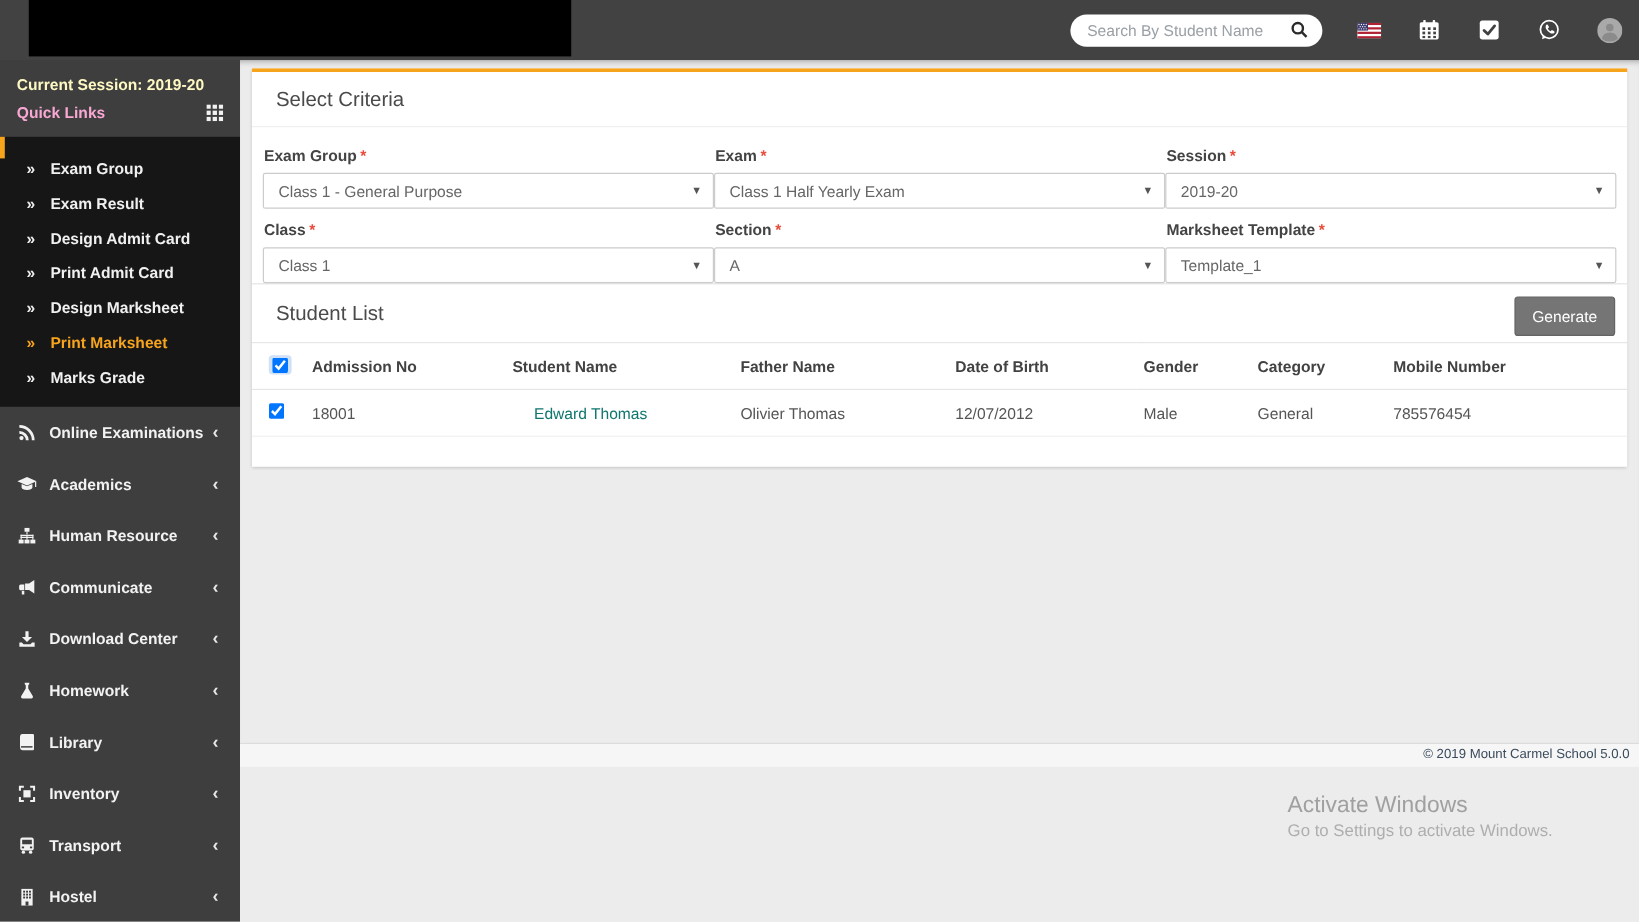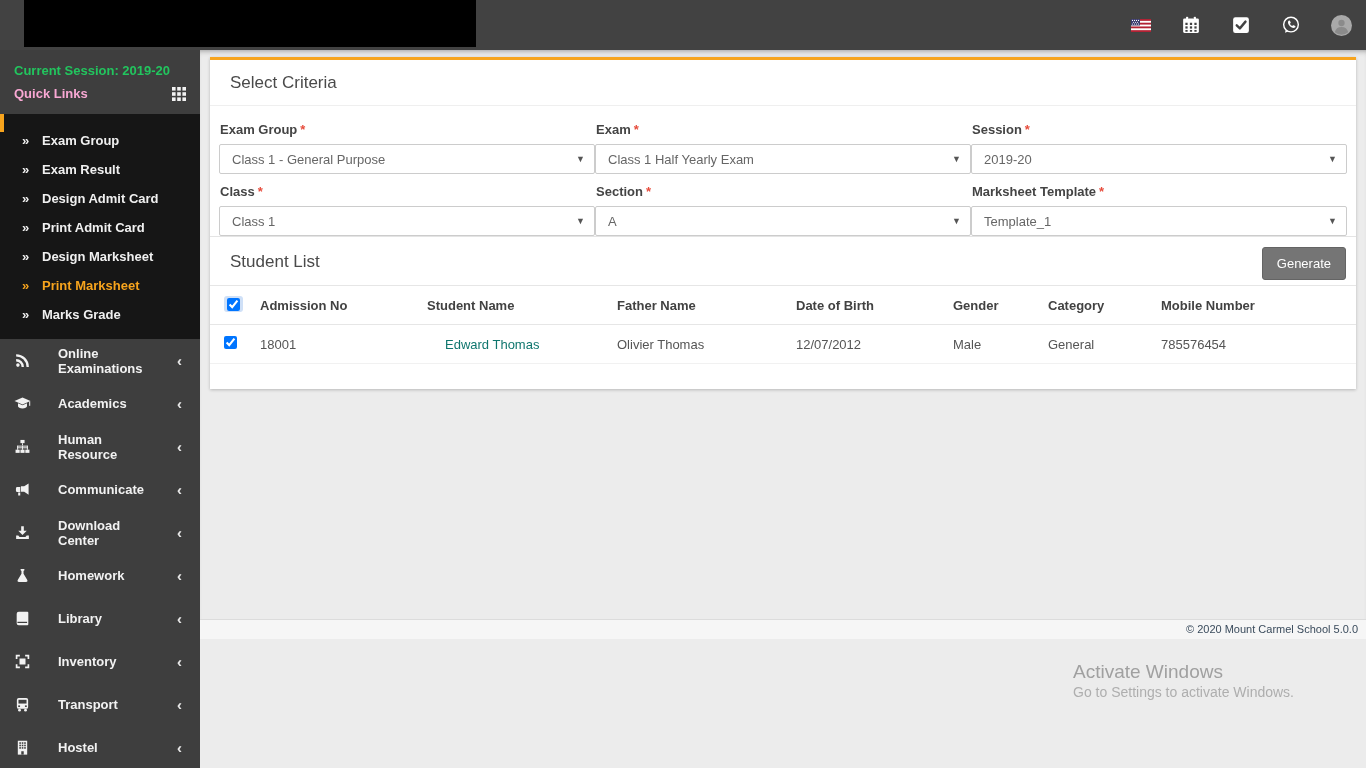--- a/index.html
+++ b/index.html
@@ -10,29 +10,29 @@
   .logo-redacted { position:absolute; left:24px; top:0; width:452px; height:47px; background:#000; }
   .topbar-right { position:absolute; right:0; top:0; height:50px; display:flex; align-items:center; gap:28px; padding-right:14px; }
   .search-pill { width:210px; height:27px; background:#fff; border-radius:14px; display:flex; align-items:center; padding:0 10px 0 14px; }
   .search-pill input { border:none; outline:none; flex:1; font-size:13px; color:#555; font-family:"Liberation Sans",sans-serif; background:transparent; min-width:0; }
   .search-pill input::placeholder { color:#9aa0a6; }
   .topicon { display:inline-flex; align-items:center; justify-content:center; width:22px; height:22px; cursor:pointer; }
 
   
   .sidebar { position:absolute; top:50px; left:0; width:200px; height:718px; background:#3e3e3e; z-index:20; }
   .session-block { padding:10px 14px 8px; }
-  .session-line { color:#22c55e; font-size:13px; font-weight:bold; line-height:22px; }
+  .session-line { color:#fef9c3; font-size:13px; font-weight:bold; line-height:22px; }
   .quick-line { display:flex; align-items:center; justify-content:space-between; color:#f9a8d4; font-size:13px; font-weight:bold; line-height:24px; }
   .submenu { position:relative; background:#161616; padding:12px 0 10px; }
   .orange-strip { position:absolute; left:0; top:0; width:4px; height:18px; background:#f7a41d; }
   .subitem { display:flex; align-items:center; height:29px; padding-left:22px; color:#f0f0f0; font-size:13px; font-weight:bold; cursor:pointer; text-decoration:none; }
   .subitem .dbl { width:20px; font-size:13px; }
   .subitem.active { color:#f7a41d; }
   .mainmenu { }
-  .mitem { display:flex; align-items:center; height:43px; padding:0 14px; color:#f2f2f2; font-size:13px; font-weight:bold; cursor:pointer;gap:17px; }
+  .mitem { display:flex; align-items:center; height:43px; padding:0 14px; color:#f2f2f2; font-size:13px; font-weight:bold; cursor:pointer; }
   .mitem .micon { width:17px; height:17px; margin-right:10px; display:inline-flex; align-items:center; justify-content:center; flex:0 0 17px; }
   .mitem .mlabel { flex:1; }
   .mitem .chev { color:#e8e8e8; font-size:15px; font-weight:bold; padding-right:4px; }
 
   
   .content { position:absolute; top:50px; left:200px; width:1166px; height:589px; background:#ececec; box-shadow:inset 0 5px 6px -5px rgba(0,0,0,.45);padding-left:24px; }
   .card { position:absolute; top:7px; left:10px; width:1146px; background:#fff; border-top:3px solid #f7a41d; box-shadow:0 1px 3px rgba(0,0,0,.22); }
   .card-head { padding:13px 20px 12px; border-bottom:1px solid #efefef; }
   .card-head h2, .list-head h2 { font-size:17px; font-weight:400; color:#4a4a4a; }
   .form-grid { display:grid; grid-template-columns:1fr 1fr 1fr; column-gap:0; padding:6px 9px 0; }
@@ -59,20 +59,29 @@
   .watermark .wm2 { font-size:14px; color:#aeaeae; }
 
   .footerbar { position:absolute; bottom:0; left:0; width:100%; height:20px; background:#f6f6f6; border-top:1px solid #dcdcdc; text-align:right; font-size:11px; line-height:19px; color:#3a4b5c; padding-right:8px; }
 </style>
 </head>
 <body>
 
 <header class="topbar">
   <div class="logo-redacted"></div>
   <div class="topbar-right">
+    <div class="search-pill">
+      <input type="text" placeholder="Search By Student Name" style="">
+      <span class="topicon" style="width:18px;height:18px;">
+        <svg width="16" height="16" viewBox="0 0 16 16">
+            <circle cx="6.5" cy="6.5" r="4.3" fill="none" stroke="#2b2b2b" stroke-width="2"></circle>
+            <path d="M9.8 9.8l4 4" stroke="#2b2b2b" stroke-width="2"></path>
+          </svg>
+      </span>
+    </div>
     <span class="topicon">
       <svg width="20" height="13" viewBox="0 0 20 13">
         <rect width="20" height="13" fill="#fff"></rect>
         <g fill="#b22234">
             <rect y="0" width="20" height="1.86"></rect>
             <rect y="3.72" width="20" height="1.86"></rect>
             <rect y="7.44" width="20" height="1.86"></rect>
             <rect y="11.16" width="20" height="1.86"></rect>
           </g>
         <rect width="9" height="6.5" fill="#3c3b6e"></rect>
@@ -411,15 +420,15 @@
     </table>
     <div class="card-bottom-pad"></div>
   </div>
 
   <div class="watermark">
     <div class="wm1">Activate Windows</div>
     <div class="wm2">Go to Settings to activate Windows.</div>
   </div>
 
   <footer class="footerbar">
-    <span>© 2020 Mount Carmel School 5.0.0</span>
+    <span>© 2019 Mount Carmel School 5.0.0</span>
   </footer>
 </main>
 
 </body></html>

